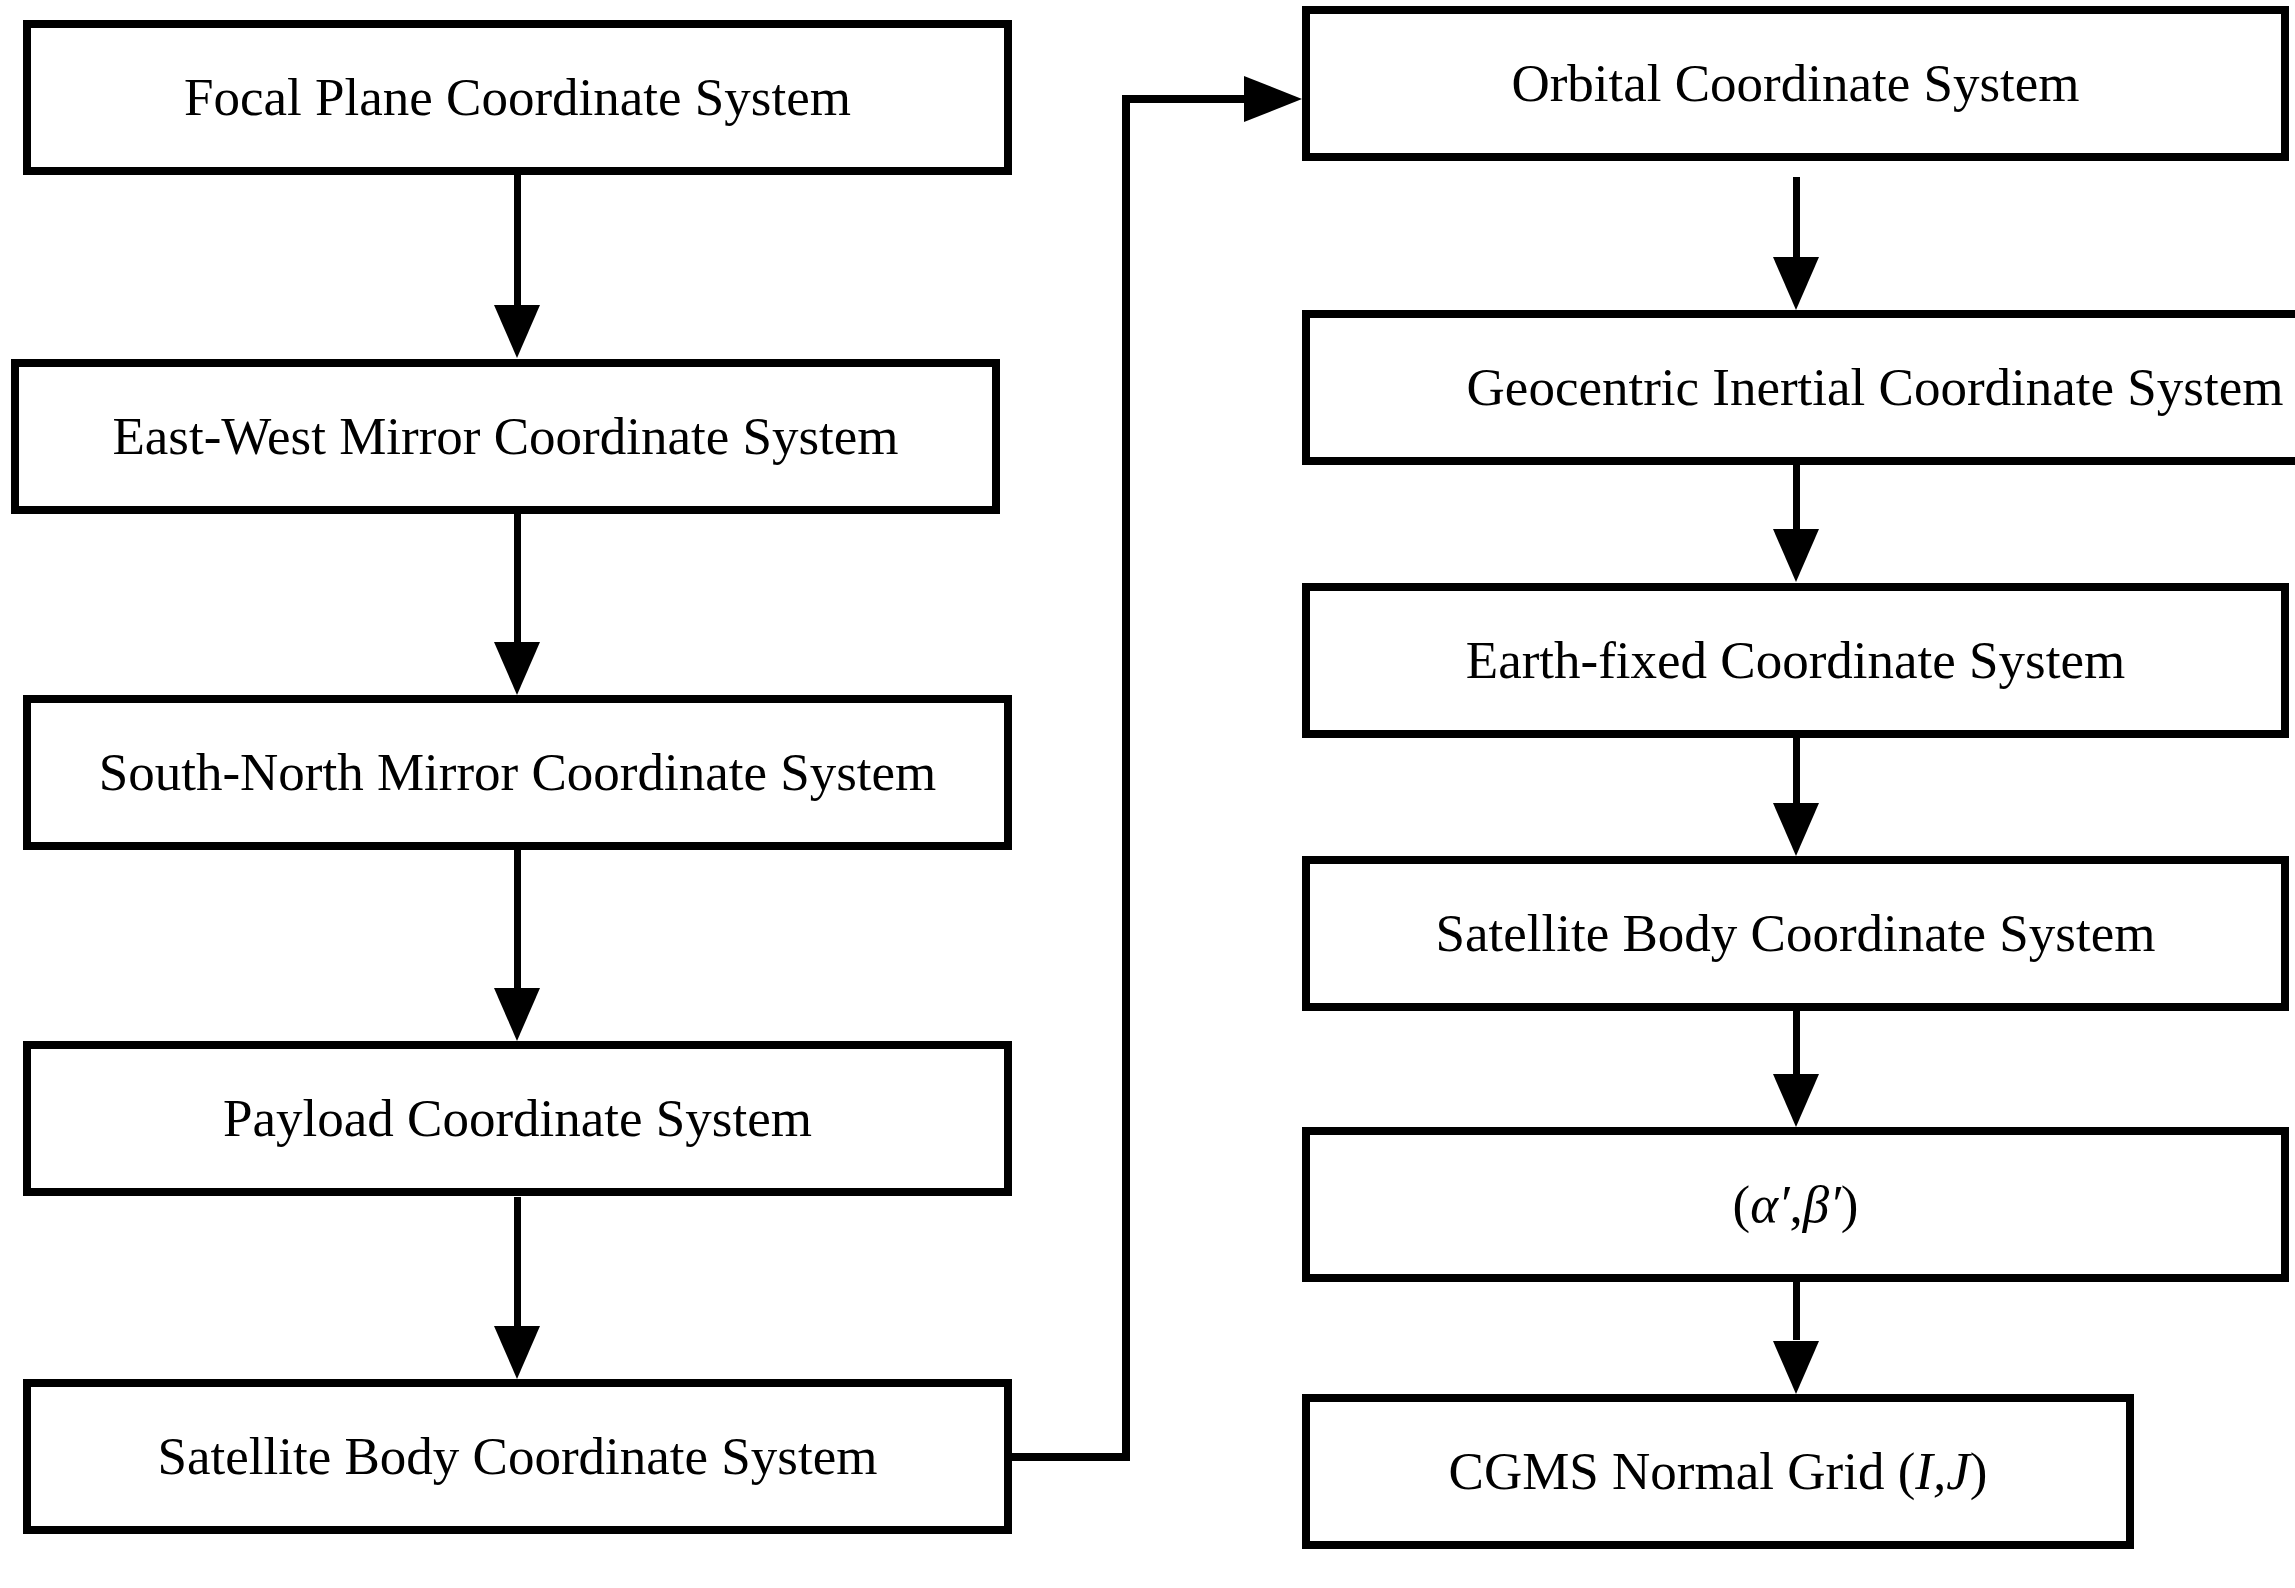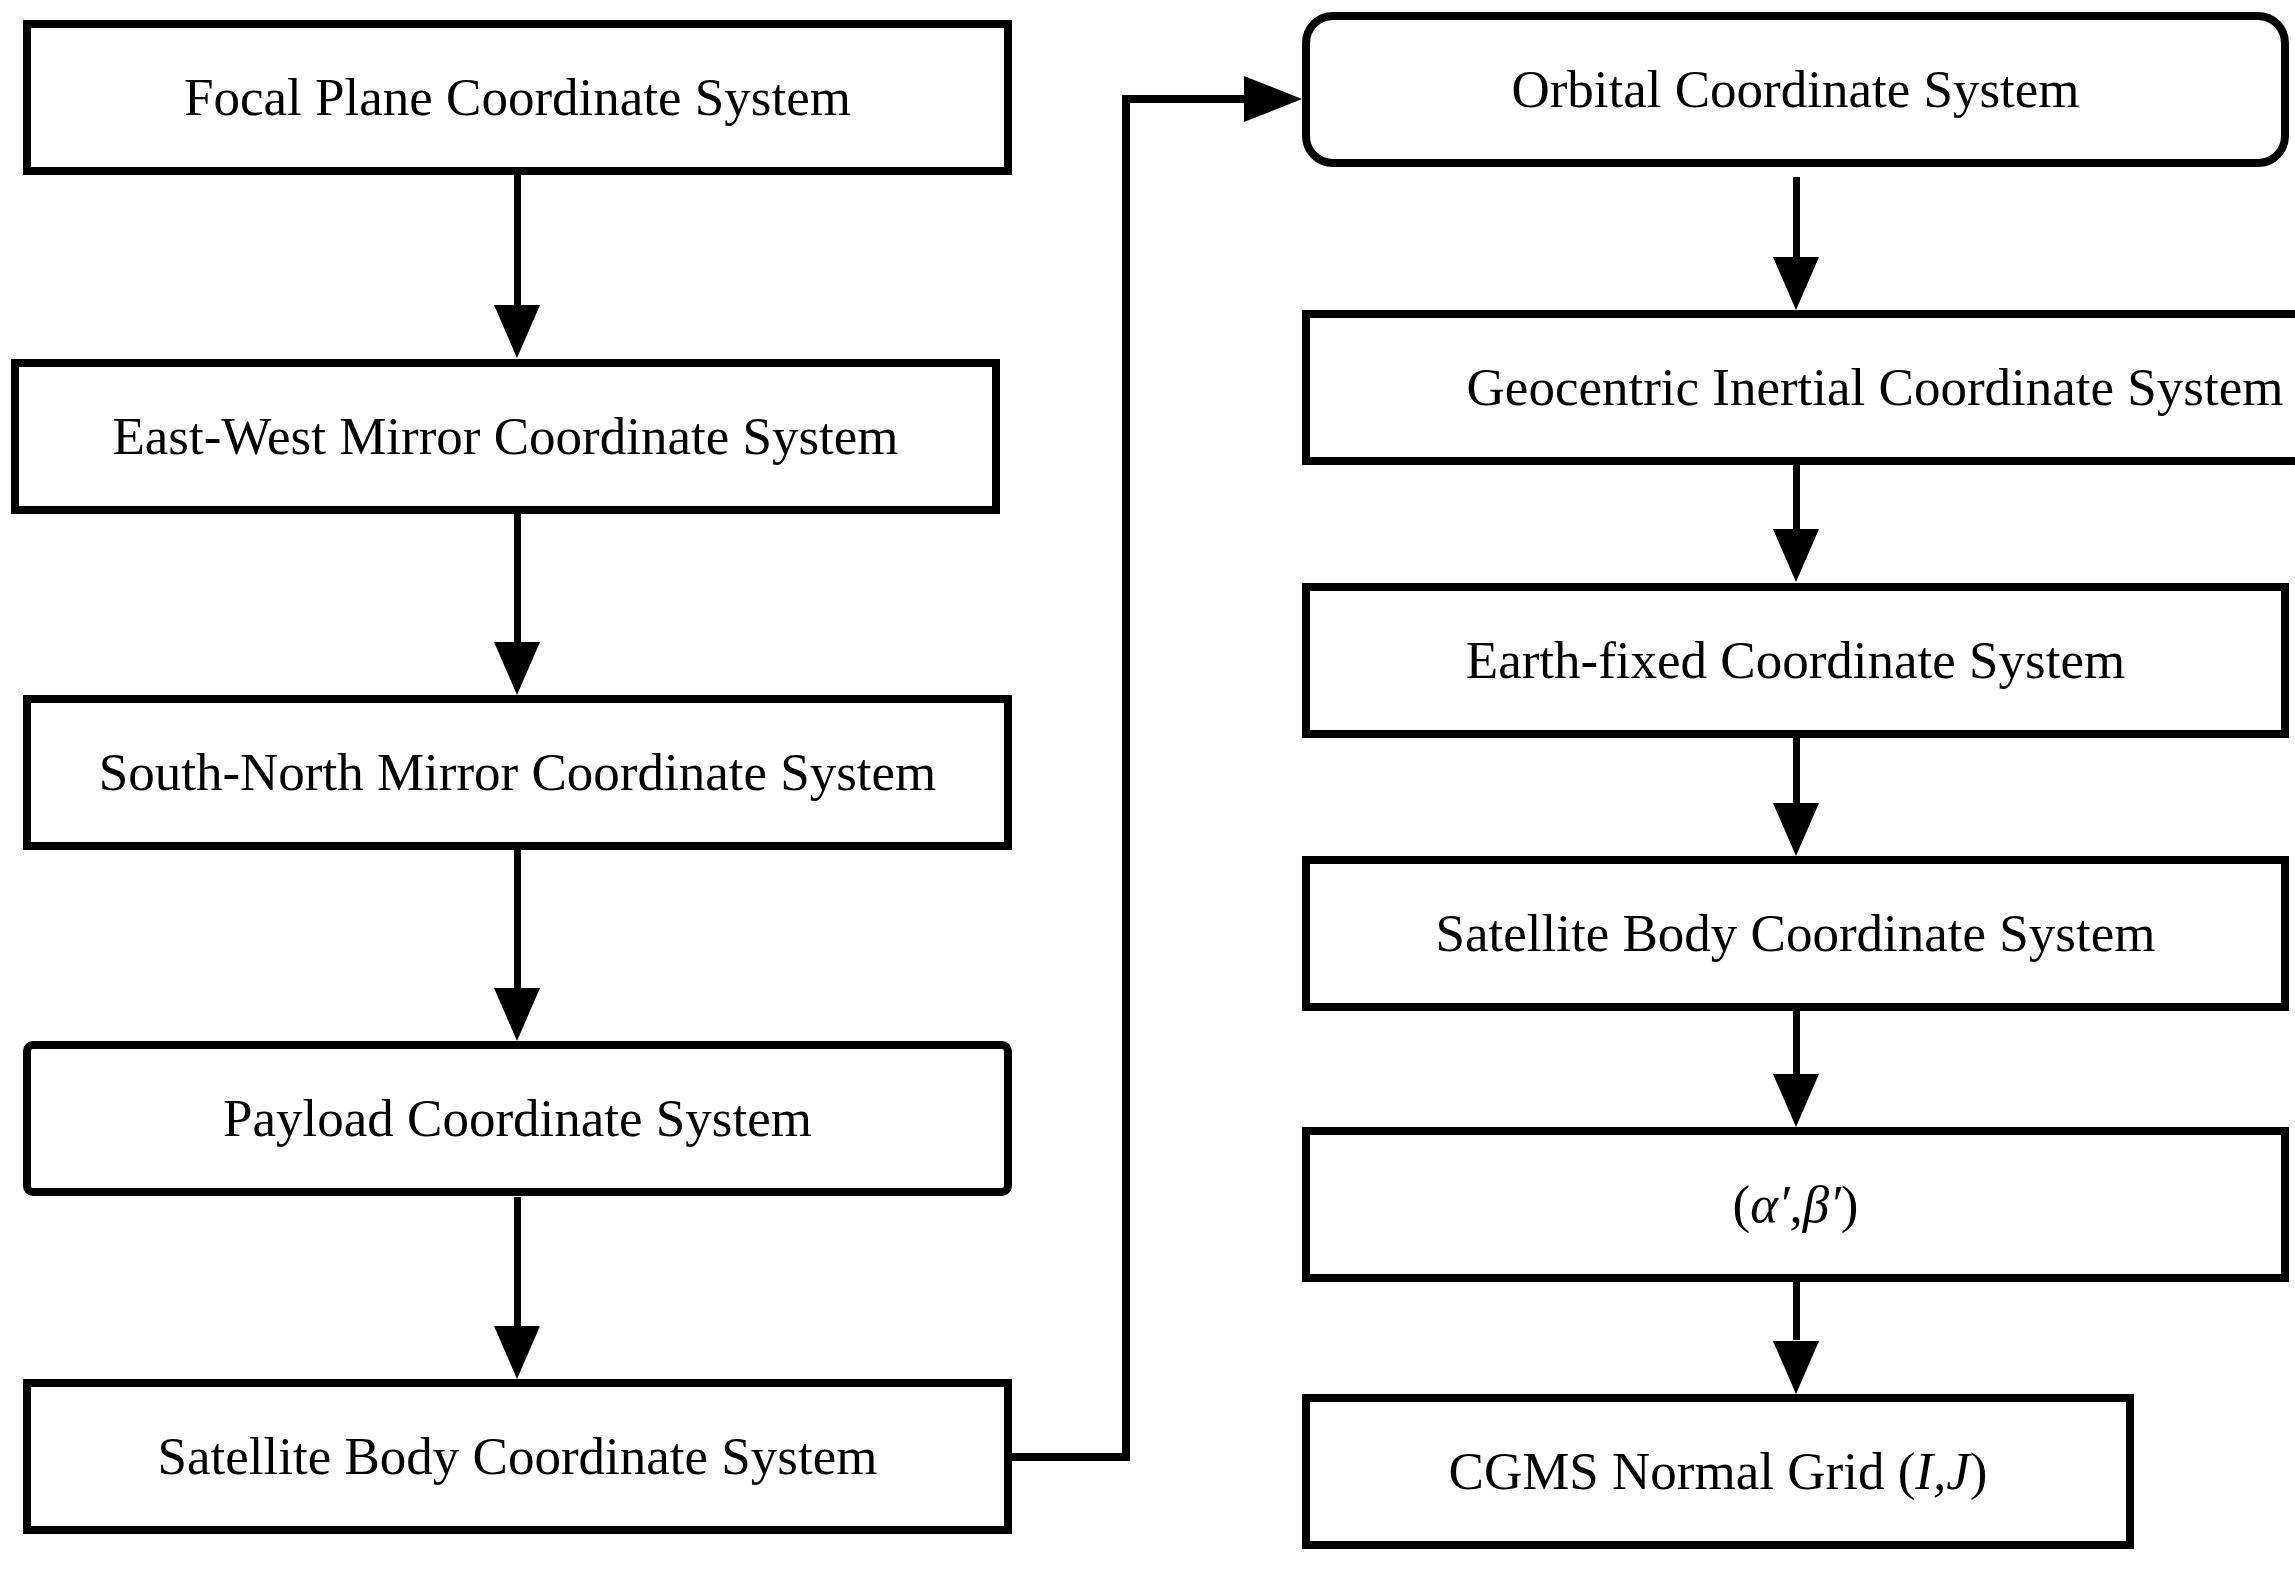--- a/index.html
+++ b/index.html
@@ -54,27 +54,27 @@
   <div id="boxes">
       <div class="box" style="left: 23px; top: 20px; width: 989px; height: 155px;">
         <span class="lbl">Focal Plane Coordinate System</span>
       </div>
       <div class="box" style="left: 11px; top: 359px; width: 989px; height: 155px;">
         <span class="lbl">East-West Mirror Coordinate System</span>
       </div>
       <div class="box" style="left: 23px; top: 695px; width: 989px; height: 155px;">
         <span class="lbl">South-North Mirror Coordinate System</span>
       </div>
-      <div class="box" style="left: 23px; top: 1041px; width: 989px; height: 155px; border-radius: 10px;">
+      <div class="box" style="left: 23px; top: 1041px; width: 989px; height: 155px;">
         <span class="lbl">Payload Coordinate System</span>
       </div>
       <div class="box" style="left: 23px; top: 1379px; width: 989px; height: 155px;">
         <span class="lbl">Satellite Body Coordinate System</span>
       </div>
-      <div class="box" style="left: 1302px; top: 12px; width: 987px; height: 155px; border-radius: 31px;">
+      <div class="box" style="left: 1302px; top: 6px; width: 987px; height: 155px;">
         <span class="lbl">Orbital Coordinate System</span>
       </div>
       <div class="box" style="left: 1302px; top: 310px; width: 1146px; height: 155px;">
         <span class="lbl">Geocentric Inertial Coordinate System</span>
       </div>
       <div class="box" style="left: 1302px; top: 583px; width: 987px; height: 155px;">
         <span class="lbl">Earth-fixed Coordinate System</span>
       </div>
       <div class="box" style="left: 1302px; top: 856px; width: 987px; height: 155px;">
         <span class="lbl">Satellite Body Coordinate System</span>

